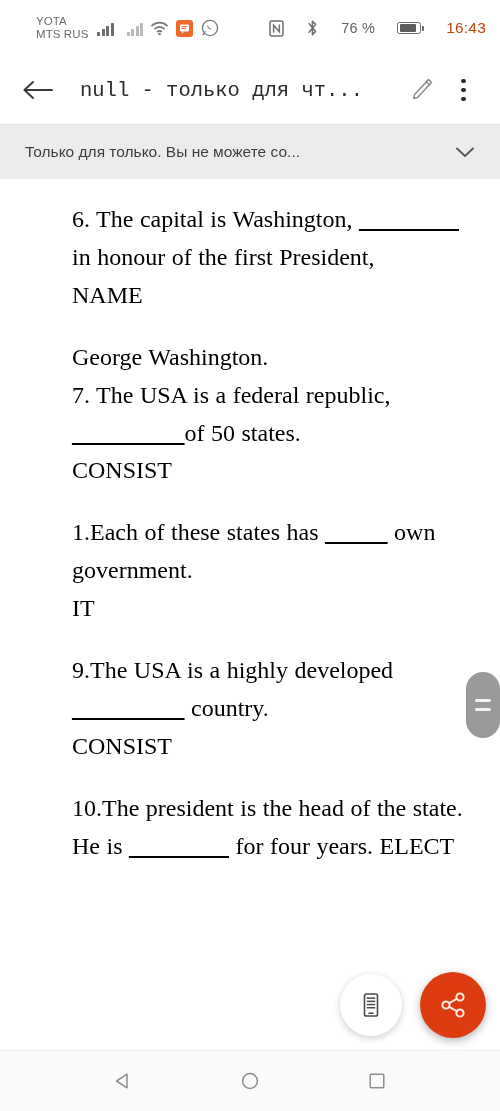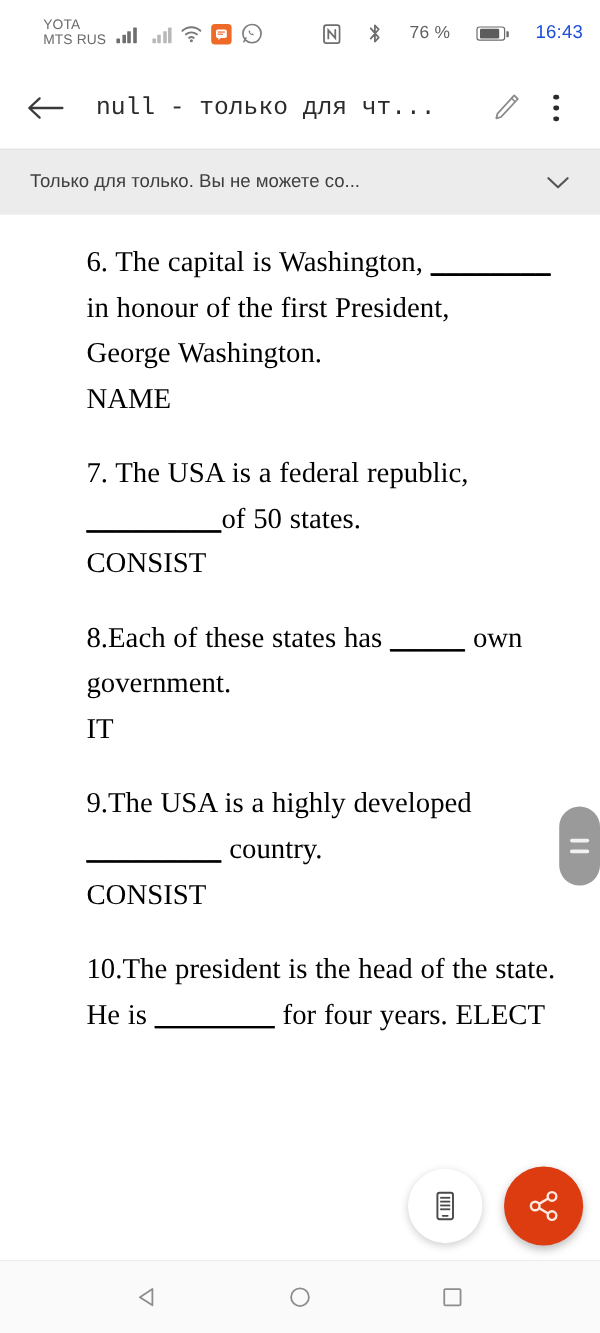--- a/index.html
+++ b/index.html
@@ -80,21 +80,21 @@
     content: ""; position: absolute;
     right: -4px; top: 3px;
     width: 2.4px; height: 5px;
     background: #6b6b6b; border-radius: 0 1px 1px 0;
   }
   .battery span {
     position: absolute; left: 1.4px; top: 1.4px; bottom: 1.4px;
     width: 74%; background: #5c5c5c; border-radius: 1px;
     display: block;
   }
-  .clock { font-size: 15.5px; color: #1d4ed8; letter-spacing: .2px; margin-left: 3px; }
+  .clock { font-size: 15.5px; color: #c2410c; letter-spacing: .2px; margin-left: 3px; }
 
   
   .app-bar {
     height: 68px;
     flex: 0 0 68px;
     display: flex;
     align-items: center;
     padding: 0 22px 0 22px;
     background: #ffffff;
     font-family: Liberation Mono, monospace;
@@ -314,25 +314,25 @@
     <span class="banner-chevron">
       <svg width="26" height="16" viewBox="0 0 26 16">
         <path d="M5 4.5 L13 12 L21 4.5" stroke="#555555" stroke-width="1.8" fill="none" stroke-linecap="round" stroke-linejoin="round"></path>
       </svg>
     </span>
   </div>
 
   <div class="doc">
     <div id="doc-paragraphs">
         <div class="para tight"><span>6. The capital is Washington, </span><span class="blank">________</span><span> in honour of the first President,</span></div>
+        <div class="para"><span>NAME</span></div>
         <div class="para tight"><span>George Washington.</span></div>
-        <div class="para"><span>NAME</span></div>
         <div class="para tight"><span>7. The USA is a federal republic, </span><span class="blank">_________</span><span>of 50 states.</span></div>
         <div class="para"><span>CONSIST</span></div>
-        <div class="para tight"><span>8.Each of these states has </span><span class="blank">_____</span><span> own government.</span></div>
+        <div class="para tight"><span>1.Each of these states has </span><span class="blank">_____</span><span> own government.</span></div>
         <div class="para"><span>IT</span></div>
         <div class="para tight"><span>9.The USA is a highly developed </span><span class="blank">_________</span><span>  country.</span></div>
         <div class="para"><span>CONSIST</span></div>
         <div class="para"><span>10.The president is the head of the state. He is </span><span class="blank">________</span><span> for four years.  ELECT</span></div>
       </div>
 
     <div class="scroll-handle">
       <i></i>
         <i></i>
     </div>

